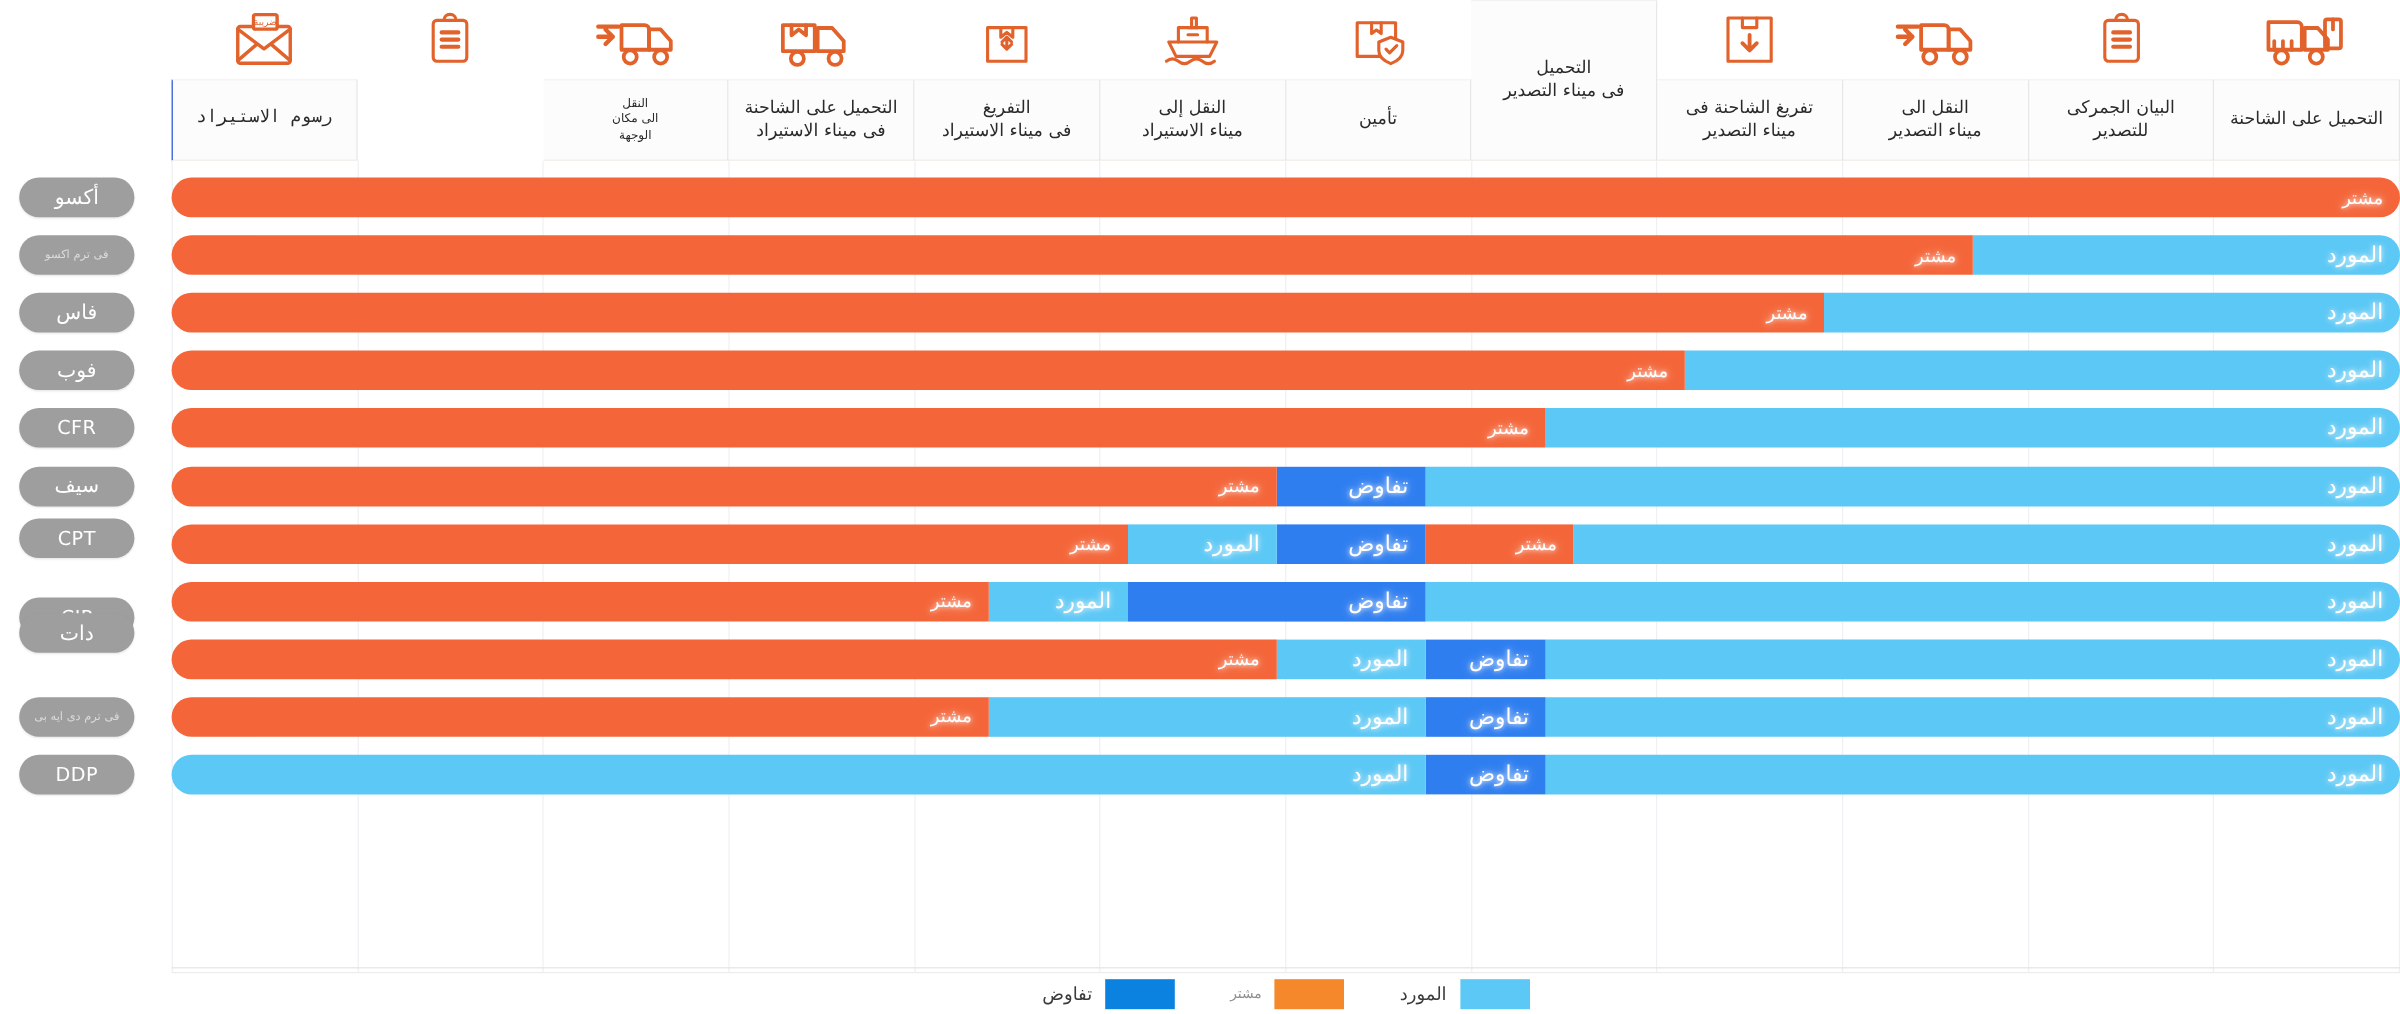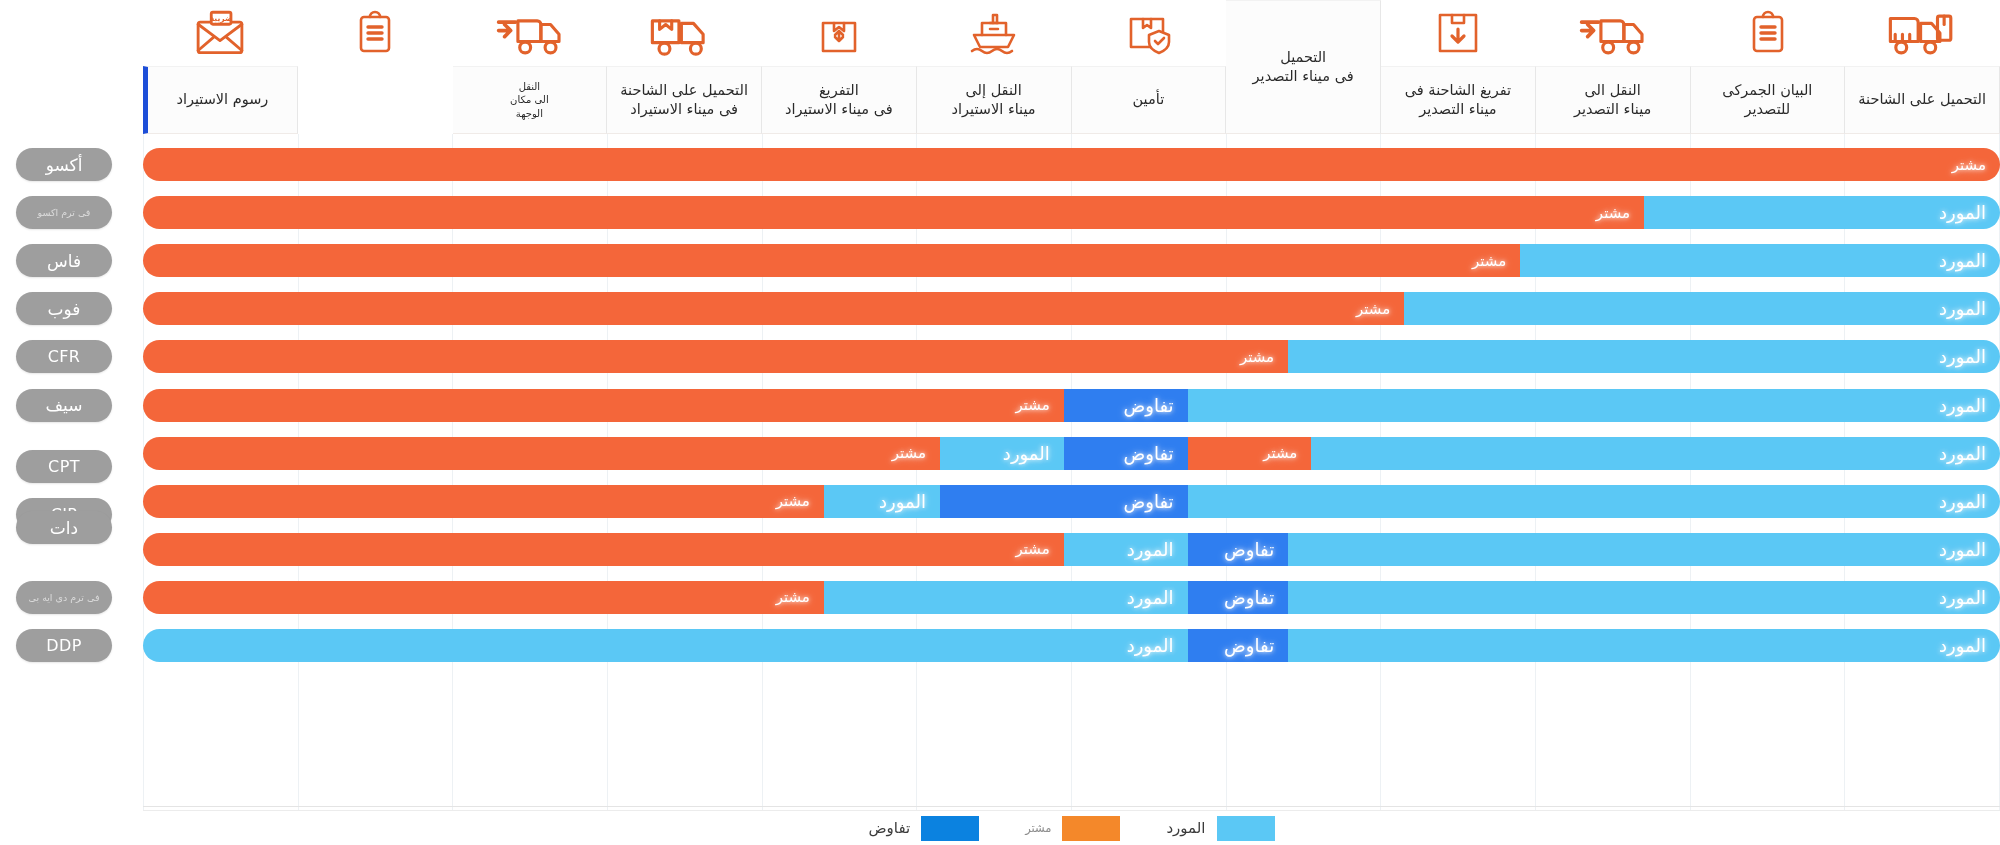--- a/index.html
+++ b/index.html
@@ -21,37 +21,36 @@
   .hcol {
     flex: 1 1 0; height: 134px;
     position: relative;
     display: flex; flex-direction: column;
     align-items: center; justify-content: flex-start;
   }
   .hicon {
     height: 66px; width: 100%;
     display: flex; align-items: center; justify-content: center;
     padding-top: 0;
-    font-weight: bold;
   }
   .hicon svg { display: block; }
   .hlabel {
     flex: 1 1 auto; width: 100%;
     background: #fcfcfc;
     border-right: 1px solid #e7e7e7;
     border-top: 1px solid #f2f2f2;
     border-bottom: 1px solid #f0ebe8;
     display: flex; align-items: center; justify-content: center;
     text-align: center;
     font-size: 14.5px; line-height: 1.32;
     color: #2a2a2a;
     padding: 2px 4px;
     white-space: pre-line;
   }
-  .hcol:last-child .hlabel { border-left: 5px solid #1d4ed8; }
+  .hcol:last-child .hlabel { border-left: 1px solid #1d4ed8; font-family: Liberation Mono, monospace; }
   .hlabel.small { font-size: 10px; }
 
   
   .plot {
     position: absolute; left: 143px; top: 134px;
     width: 1857px; height: 676px;
   }
   .gridlines { position: absolute; inset: 0; display: flex; }
   .gcell { flex: 1 1 0; border-right: 1px solid #edf1f4; height: 100%; }
   .gcell:last-child { border-left: 1px solid #edf1f4; }
@@ -251,21 +250,21 @@
       </div>
     </div>
 
   <div class="labels-col">
       <div class="pill ar" style="top: 14px;">أكسو</div>
       <div class="pill faded" style="top: 62.1px;">فى ترم اكسو</div>
       <div class="pill ar" style="top: 110.2px;">فاس</div>
       <div class="pill ar" style="top: 158.3px;">فوب</div>
       <div class="pill " style="top: 206.4px;">CFR</div>
       <div class="pill ar" style="top: 254.5px;">سيف</div>
-      <div class="pill " style="top: 316px;">CPT</div>
+      <div class="pill " style="top: 298px;">CPT</div>
       <div class="pill " style="top: 364px;">CIP</div>
       <div class="pill ar" style="top: 377px;">دات</div>
       <div class="pill faded" style="top: 446.9px;">فى ترم دى ايه بى</div>
       <div class="pill " style="top: 495px;">DDP</div>
     </div>
 
   <div class="plot">
     <div class="gridlines">
         <div class="gcell"></div>
         <div class="gcell"></div>

